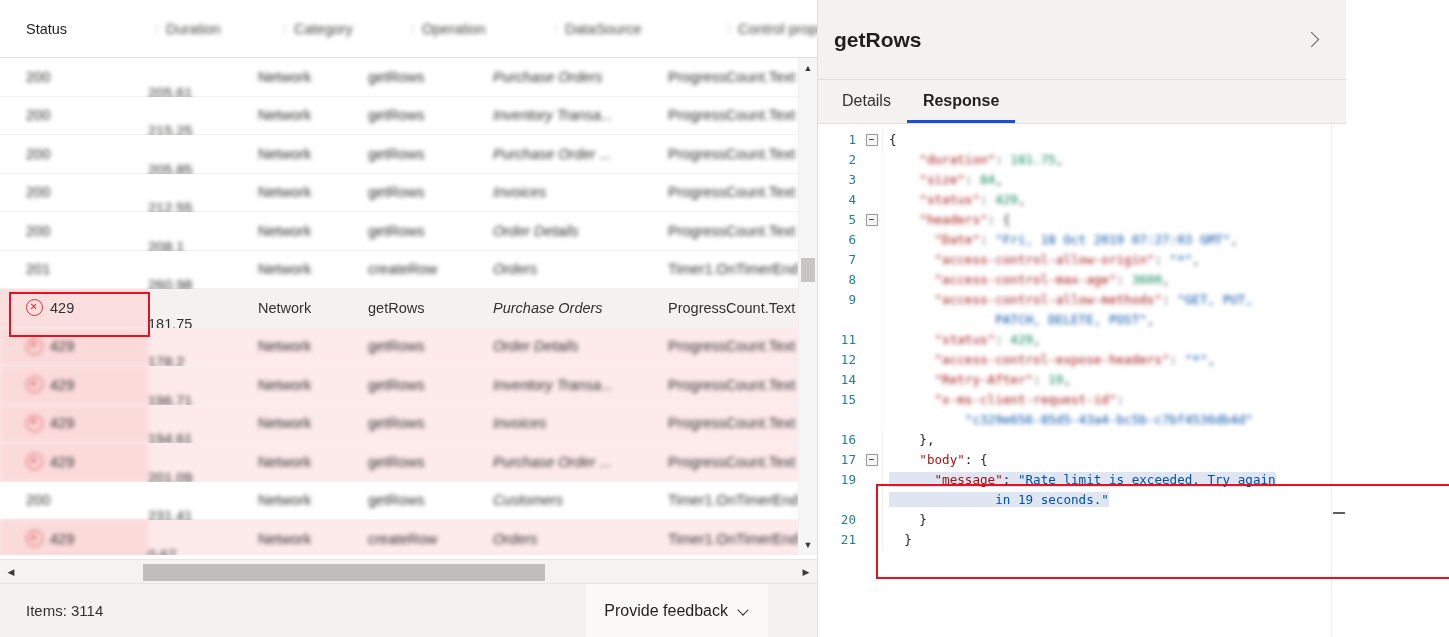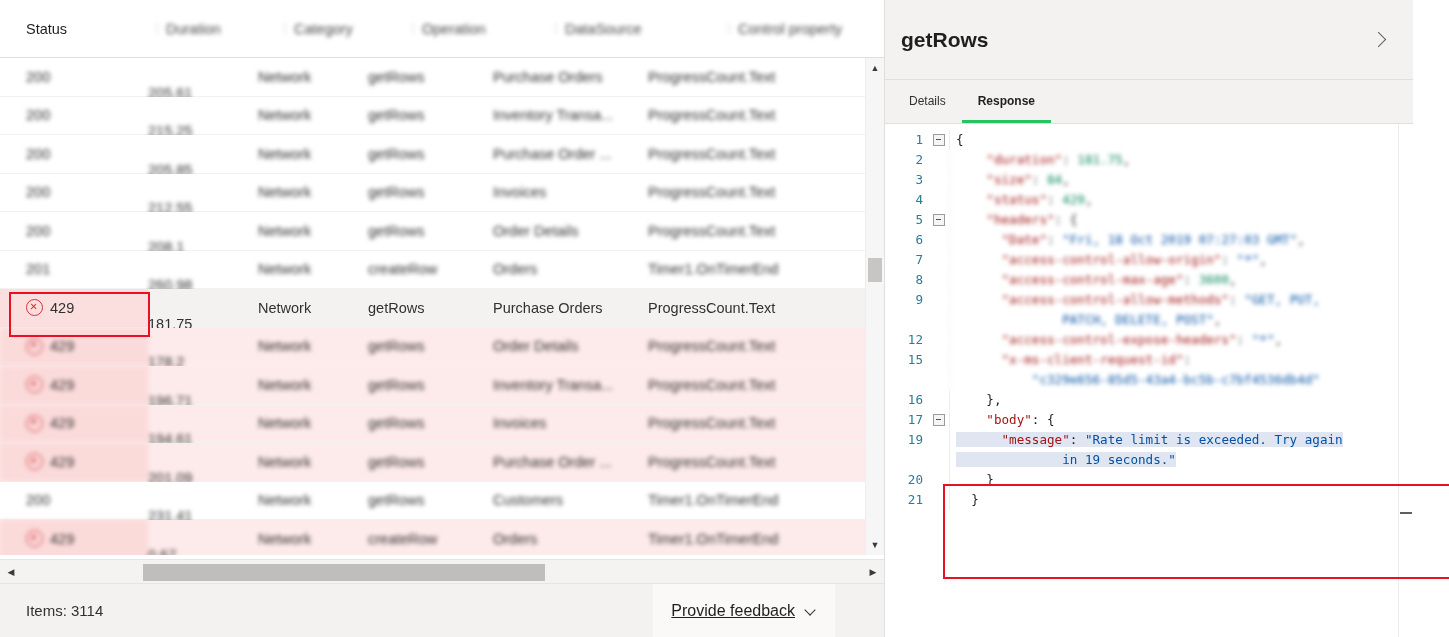--- a/index.html
+++ b/index.html
@@ -9,21 +9,21 @@
     font-family:"Liberation Sans", sans-serif;
     font-size:13px;
     color:#323130;
     overflow:hidden;
   }
   .app{position:relative;width:1449px;height:637px;display:flex;}
 
   
   .left-pane{
     position:relative;
-    width:885px;height:637px;
+    width:818px;height:637px;
     background:#ffffff;
     box-sizing:border-box;
     border-right:1px solid #e1dfdd;
     display:flex;flex-direction:column;
   }
   .table-wrap{position:relative;flex:1;overflow:hidden;}
 
   .thead{
     display:flex;align-items:center;
     height:58px;
@@ -77,22 +77,22 @@
   .row.selected .cell.status{background:#fbdede;}
 
   .cell.status{
     flex:0 0 148px;padding-left:26px;
     height:100%;
     display:flex;align-items:center;gap:7px;
   }
   .cell.duration{flex:0 0 110px;margin-top:32px;}
   .cell.category{flex:0 0 110px;}
   .cell.operation{flex:0 0 125px;}
-  .cell.datasource{flex:0 0 155px;}
-  .cell.control{flex:0 0 200px;}
+  .cell.datasource{flex:0 0 155px;font-style:italic;}
+  .cell.control{flex:0 0 200px;margin-left:20px;}
 
   .err-icon{
     width:15px;height:15px;flex:0 0 15px;
     border:1.4px solid #d13438;border-radius:50%;
     position:relative;display:inline-block;
   }
   .err-icon:before,.err-icon:after{
     content:"";position:absolute;left:2.6px;top:5.6px;
     width:7.3px;height:1.3px;background:#d13438;
   }
@@ -150,21 +150,20 @@
     position:relative;
   }
   .items-count{padding-left:26px;font-size:15px;color:#323130;}
   .feedback-btn{
     position:absolute;right:49px;top:0;height:53px;
     display:flex;align-items:center;gap:11px;
     padding:0 18px;
     background:#faf9f8;
     font-size:16px;color:#201f1e;
     cursor:pointer;
-    text-decoration:underline;
   }
   .chev-down{
     width:11px;height:11px;display:inline-block;position:relative;
   }
   .chev-down:before{
     content:"";position:absolute;left:0;top:1px;
     width:7px;height:7px;
     border-right:1.5px solid #323130;border-bottom:1.5px solid #323130;
     transform:rotate(45deg);
   }
@@ -207,26 +206,26 @@
     height:44px;flex:0 0 44px;
     background:#f3f2f1;
     display:flex;align-items:flex-end;
     padding-left:8px;
     box-sizing:border-box;
     border-bottom:1px solid #e1dfdd;
   }
   .tab{
     padding:0 16px;height:42px;
     display:flex;align-items:center;
-    font-size:12px;color:#323130;
+    font-size:16px;color:#323130;
     cursor:pointer;
     box-sizing:border-box;
     border-bottom:3px solid transparent;
   }
-  .tab.active{font-weight:bold;color:#201f1e;border-bottom:3px solid #22c55e;}
+  .tab.active{font-weight:bold;color:#201f1e;border-bottom:3px solid #1d4ed8;}
 
   .json-area{
     position:relative;flex:1;
     background:#ffffff;
     overflow:hidden;
     font-family:"DejaVu Sans Mono", monospace;
     font-size:12.6px;
     line-height:20px;
     padding-top:6px;
     box-sizing:border-box;
@@ -534,23 +533,33 @@
             <div class="gutter">9</div>
             <div class="fold"></div>
             <div class="code blur"><span class="k">      "access-control-allow-methods"</span><span class="p">: </span><span class="s">"GET, PUT,</span></div>
           </div>
           <div class="jline">
             <div class="gutter"></div>
             <div class="fold"></div>
             <div class="code blur"><span class="s">              PATCH, DELETE, POST"</span><span class="p">,</span></div>
           </div>
           <div class="jline">
+            <div class="gutter">11</div>
+            <div class="fold"></div>
+            <div class="code blur"><span class="k">      "status"</span><span class="p">: </span><span class="n">429</span><span class="p">,</span></div>
+          </div>
+          <div class="jline">
             <div class="gutter">12</div>
             <div class="fold"></div>
             <div class="code blur"><span class="k">      "access-control-expose-headers"</span><span class="p">: </span><span class="s">"*"</span><span class="p">,</span></div>
+          </div>
+          <div class="jline">
+            <div class="gutter">14</div>
+            <div class="fold"></div>
+            <div class="code blur"><span class="k">      "Retry-After"</span><span class="p">: </span><span class="n">19</span><span class="p">,</span></div>
           </div>
           <div class="jline">
             <div class="gutter">15</div>
             <div class="fold"></div>
             <div class="code blur"><span class="k">      "x-ms-client-request-id"</span><span class="p">:</span></div>
           </div>
           <div class="jline">
             <div class="gutter"></div>
             <div class="fold"></div>
             <div class="code blur"><span class="s">          "c329e656-85d5-43a4-bc5b-c7bf4536db4d"</span></div>

